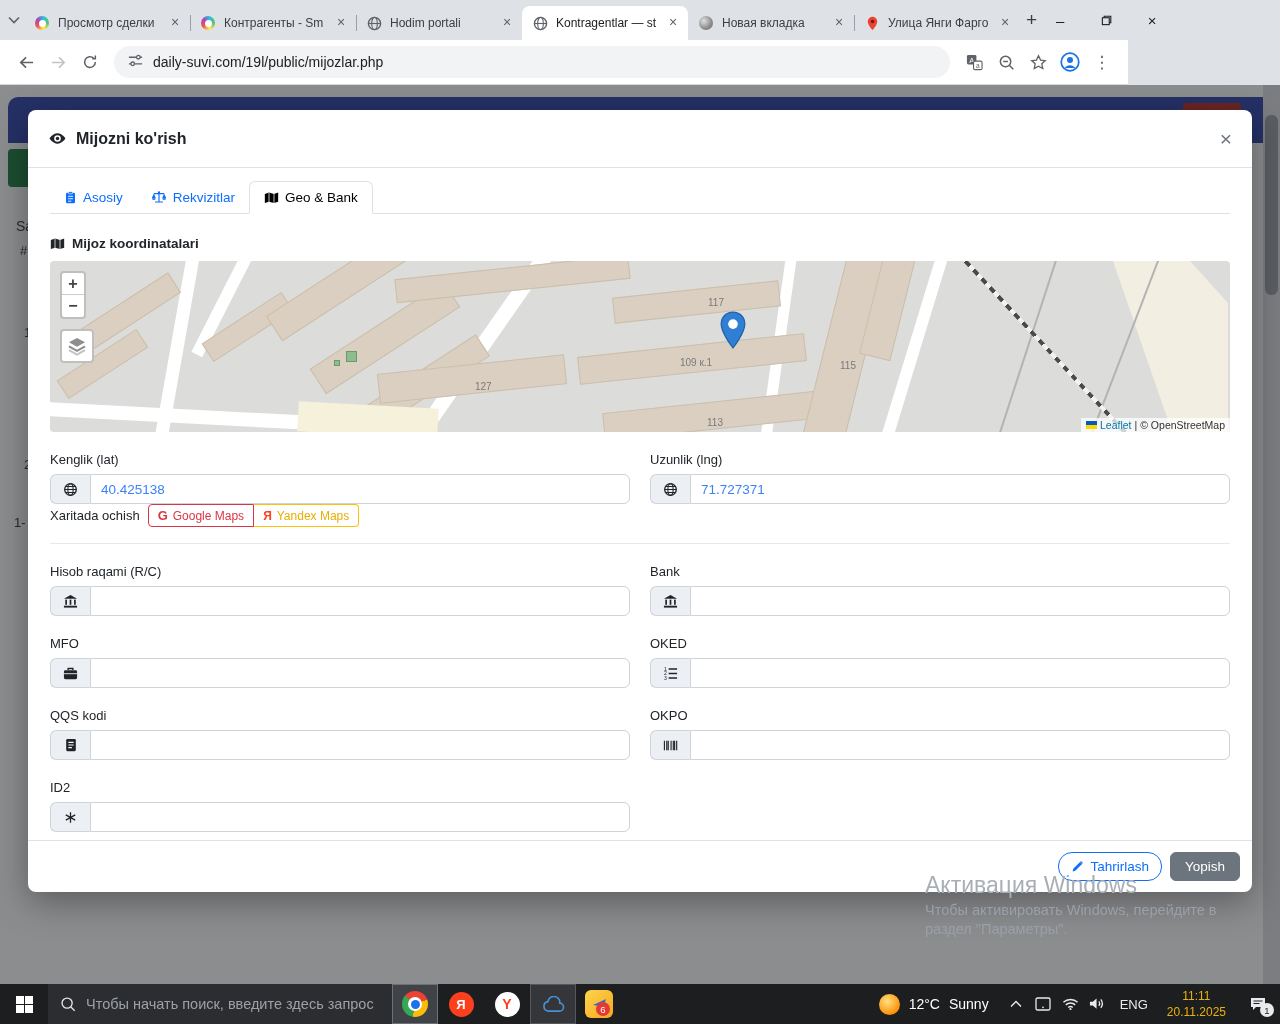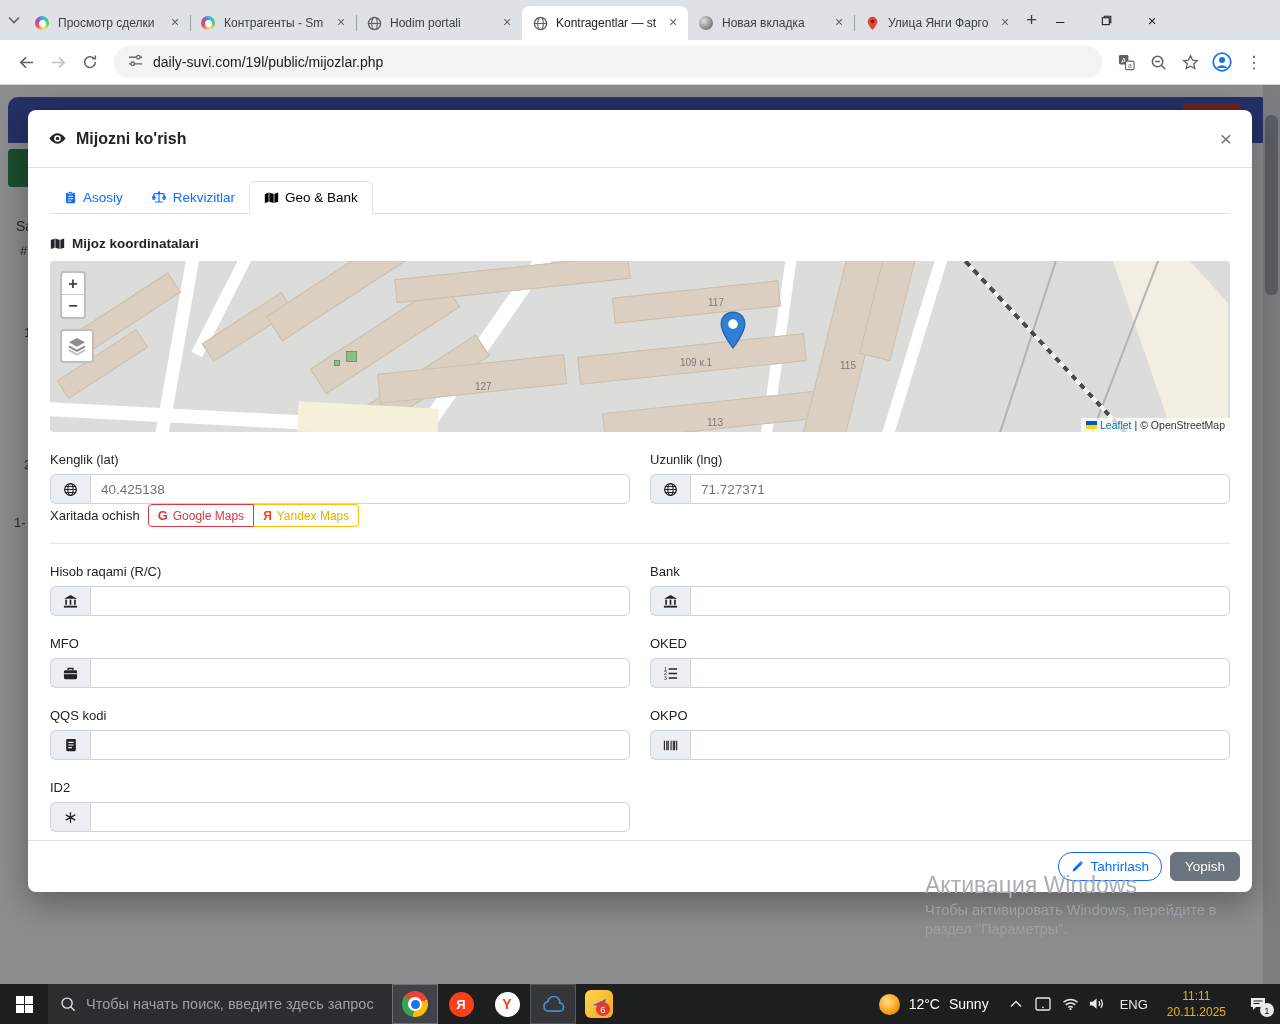--- a/index.html
+++ b/index.html
@@ -18,21 +18,21 @@
   .tab .t-close { width:18px; height:18px; border-radius:9px; font-size:14px; line-height:17px; text-align:center; color:#5f6368; flex:none; }
   .tab.divider::after { content:""; position:absolute; right:-1px; top:9px; height:16px; width:1px; background:#9aa0a6; }
   .amoc { width:14px; height:14px; border-radius:50%; background:conic-gradient(from 20deg,#26c6da,#66bb6a,#ffee58,#ef5350,#ab47bc,#26c6da); position:relative; }
   .amoc::after { content:""; position:absolute; inset:3.5px; background:#fff; border-radius:50%; }
   .grayball { width:14px; height:14px; border-radius:50%; background:radial-gradient(circle at 35% 35%, #e0e0e0, #8a8a8a 60%, #6b6b6b); }
   .newtab-btn { align-self:center; width:28px; height:28px; margin-left:6px; font-size:19px; color:#3c4043; display:flex; align-items:center; justify-content:center; border-radius:14px; }
   .win-controls { margin-left:auto; align-self:stretch; display:flex; }
   .wc { width:46px; height:40px; display:flex; align-items:center; justify-content:center; font-size:15px; color:#202124; }
 
   
-  .toolbar { position:absolute; left:0; top:40px; width:1280px; height:45px; background:#fff; display:flex; align-items:center; padding:0 10px; border-bottom:1px solid #d4d7dc; }
+  .toolbar { position:absolute; left:0; top:40px; width:1128px; height:45px; background:#fff; display:flex; align-items:center; padding:0 10px; border-bottom:1px solid #d4d7dc; }
   .nav-ic { width:32px; height:32px; display:flex; align-items:center; justify-content:center; color:#5f6368; flex:none; }
   .nav-ic.disabled { color:#c0c4c9; }
   .urlbar { flex:1; height:32px; background:#f1f3f4; border-radius:16px; margin:0 8px; display:flex; align-items:center; padding:0 14px; color:#5f6368; }
   .url-text { font-size:14px; color:#202124; margin-left:10px; }
 
   
   .page { position:absolute; left:0; top:85px; width:1280px; height:899px; background:#fff; overflow:hidden; }
   .bg-navbar { position:absolute; left:8px; top:12px; width:1264px; height:46px; background:#3b4db1; border-radius:10px 10px 0 0; }
   .bg-redbtn { position:absolute; left:1183px; top:18px; width:58px; height:26px; background:#c0392b; border-radius:4px; }
   .bg-greenbtn { position:absolute; left:8px; top:64px; width:34px; height:38px; background:#27864c; border-radius:4px; }
@@ -69,21 +69,21 @@
   .lf-attr { position:absolute; right:0; bottom:0; background:rgba(255,255,255,.75); font-size:10.5px; color:#333; padding:1px 5px; display:flex; align-items:center; gap:3px; z-index:5; }
   .lf-attr .leaflet-link { color:#0078A8; }
   .ua-flag { display:inline-block; width:11px; height:8px; background:linear-gradient(#005bbb 50%, #ffd500 50%); }
   .marker { position:absolute; left:669px; top:50px; z-index:4; }
 
   
   .form-grid { display:grid; grid-template-columns:1fr 1fr; column-gap:20px; padding:0 22px; }
   .f-label { font-size:13px; color:#212529; margin:20px 0 7px; }
   .igroup { display:flex; height:30px; }
   .igroup .ibox { width:40px; background:#eceff3; border:1px solid #ced4da; border-right:0; border-radius:6px 0 0 6px; display:flex; align-items:center; justify-content:center; color:#212529; }
-  .igroup input { flex:1; border:1px solid #ced4da; border-radius:0 6px 6px 0; font-size:13.5px; color:#737373; padding:0 10px; outline:none; font-family:"Liberation Sans",sans-serif; }
+  .igroup input { flex:1; border:1px solid #ced4da; border-radius:0 6px 6px 0; font-size:13.5px; color:#3b82f6; padding:0 10px; outline:none; font-family:"Liberation Sans",sans-serif; }
   .maps-row { display:flex; align-items:center; font-size:13px; color:#212529; }
   .btn-group { display:flex; margin-left:8px; }
   .gm-btn { display:flex; align-items:center; gap:5px; border:1px solid #dc3545; color:#dc3545; font-size:12px; padding:3px 9px; border-radius:4px 0 0 4px; background:#fff; }
   .ym-btn { display:flex; align-items:center; gap:5px; border:1px solid #ffc107; color:#e8ae00; font-size:12px; padding:3px 9px; border-radius:0 4px 4px 0; border-left:0; background:#fff; }
   .g-glyph { font-weight:bold; color:#dc3545; font-size:13px; }
   .ya-glyph { font-weight:bold; color:#fc3f1d; font-size:12px; }
   .hr { grid-column:1/-1; border-top:1px solid #e6e9ec; margin-top:16px; }
   .m-foot { flex:none; border-top:1px solid #dee2e6; padding:11px 12px; display:flex; justify-content:flex-end; gap:8px; }
   .btn-edit { display:flex; align-items:center; gap:6px; border:1px solid #0d6efd; color:#0d6efd; background:#fff; font-size:13.5px; padding:6px 12px; border-radius:14px; }
   .btn-close { border:1px solid #6c757d; background:#6c757d; color:#fff; font-size:13.5px; padding:6px 14px; border-radius:6px; }

